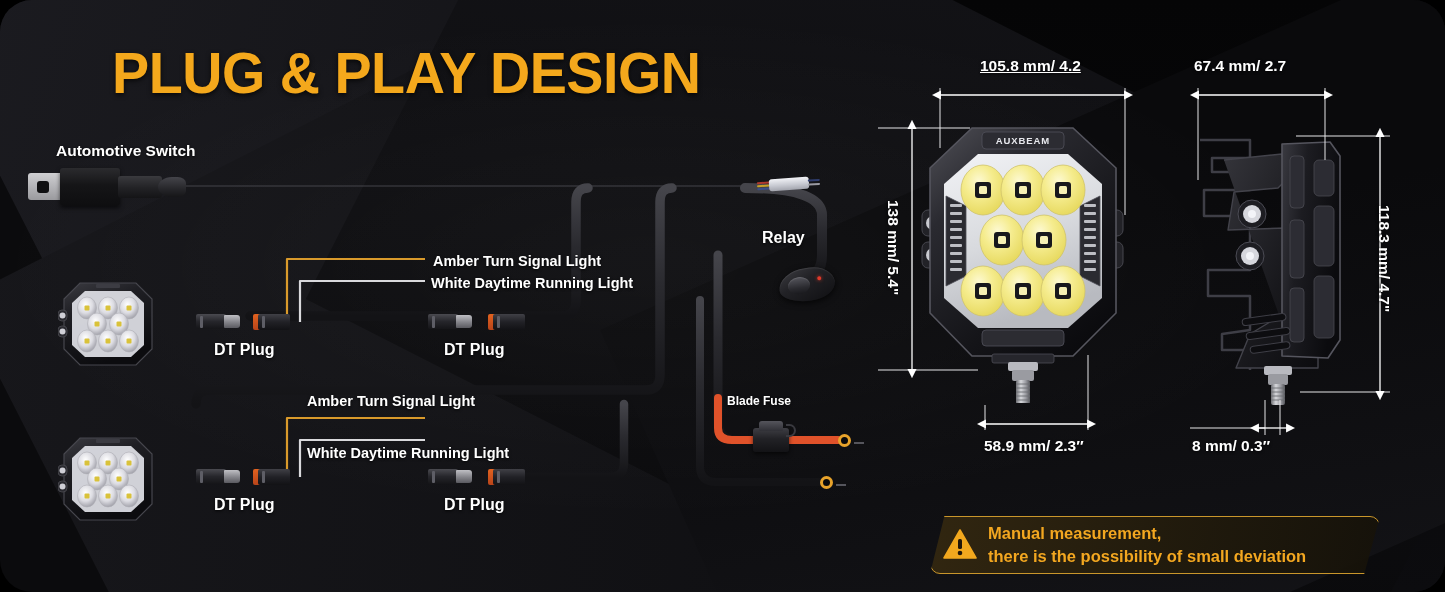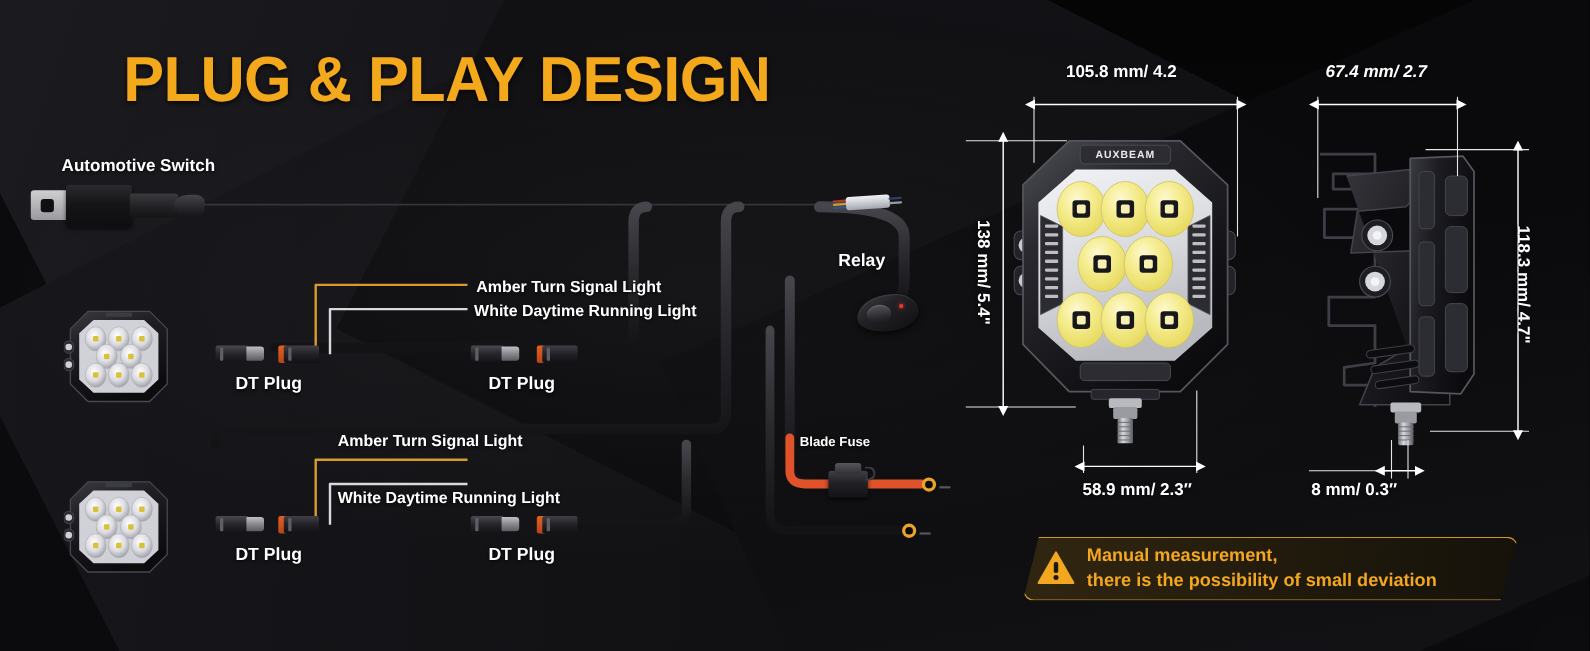--- a/index.html
+++ b/index.html
@@ -2,21 +2,21 @@
 <html><head>
 <meta charset="utf-8">
 <style>
   * { margin:0; padding:0; box-sizing:border-box; }
   html,body { width:1445px; height:592px; overflow:hidden; background:#000; }
   body {
     font-family:"Liberation Sans", sans-serif;
     position:relative;
     -webkit-font-smoothing:antialiased;
   }
-  #stage { position:absolute; inset:0; width:1445px; height:592px; overflow:hidden; }
+  #stage { position:absolute; inset:0; width:1445px; height:592px; overflow:hidden;border-radius:32px; }
 
   
   .bg-base { position:absolute; inset:0; background:#0b0b0d; }
   .bg-diag1 {
     position:absolute; left:-120px; top:-60px; width:760px; height:900px;
     background:linear-gradient(135deg,#1c1c21 0%, #151519 55%, #0d0d10 100%);
     transform:rotate(-27deg); transform-origin:0 0;
   }
   .bg-diag2 {
     position:absolute; left:-40px; top:300px; width:1000px; height:700px;
@@ -201,21 +201,21 @@
     white-space:nowrap; text-shadow:0 1px 3px rgba(0,0,0,0.8);
   }
   .dim-txt-v {
     position:absolute; color:#ffffff; font-weight:bold; font-size:15.5px;
     white-space:nowrap; text-shadow:0 1px 3px rgba(0,0,0,0.8);
     transform-origin:0 0; transform:rotate(90deg);
   }
 
   
   #warn {
-    position:absolute; left:930px; top:488px; width:450px; height:58px;
+    position:absolute; left:930px; top:516px; width:450px; height:58px;
   }
   .warn-shape {
     position:absolute; inset:0;
     background:linear-gradient(100deg, rgba(52,40,16,0.92) 0%, rgba(34,27,12,0.92) 55%, rgba(22,18,9,0.9) 100%);
     border:1.6px solid #C9962B;
     border-radius:10px;
     clip-path:polygon(3.2% 0%, 100% 0%, 96.5% 100%, 0% 100%);
   }
   .warn-ico {
     position:absolute; left:13px; top:13px; width:34px; height:31px;
@@ -685,24 +685,24 @@
       <g stroke="#ffffff" stroke-width="1.3" fill="none">
         <line x1="80" y1="95" x2="265" y2="95" marker-start="url(#ahL)" marker-end="url(#ahR)"></line>
         <line x1="52" y1="128" x2="52" y2="370" marker-start="url(#ahL)" marker-end="url(#ahR)"></line>
         <line x1="125" y1="424" x2="228" y2="424" marker-start="url(#ahL)" marker-end="url(#ahR)"></line>
         <line x1="338" y1="95" x2="465" y2="95" marker-start="url(#ahL)" marker-end="url(#ahR)"></line>
         <line x1="520" y1="136" x2="520" y2="392" marker-start="url(#ahL)" marker-end="url(#ahR)"></line>
         <line x1="398" y1="428" x2="427" y2="428" marker-start="url(#ahL)" marker-end="url(#ahR)"></line>
       </g>
     </svg>
 
-    <div class="dim-txt" style="left:109px; top:57px;">105.8 mm/ 4.2</div>
+    <div class="dim-txt" style="left:120px; top:57px;text-decoration:underline;">105.8 mm/ 4.2</div>
     <div class="dim-txt-v" style="left:42px; top:200px;">138 mm/ 5.4"</div>
     <div class="dim-txt" style="left:124px; top:437px;">58.9 mm/ 2.3″</div>
-    <div class="dim-txt" style="left:345px; top:57px;font-style:italic;">67.4 mm/ 2.7</div>
+    <div class="dim-txt" style="left:334px; top:57px;">67.4 mm/ 2.7</div>
     <div class="dim-txt-v" style="left:533px; top:205px;">118.3 mm/ 4.7"</div>
     <div class="dim-txt" style="left:332px; top:437px;">8 mm/ 0.3″</div>
   </div>
 
   <div id="warn">
     <div class="warn-shape"></div>
     <svg class="warn-ico" viewBox="0 0 34 31">
       <path d="M17 1 L33 29 L1 29 Z" fill="#F2A81E" stroke="#F2A81E" stroke-width="1.6" stroke-linejoin="round"></path>
       <rect x="15" y="10" width="4" height="10" rx="1.6" fill="#20160a"></rect>
       <circle cx="17" cy="24" r="2.3" fill="#20160a"></circle>

